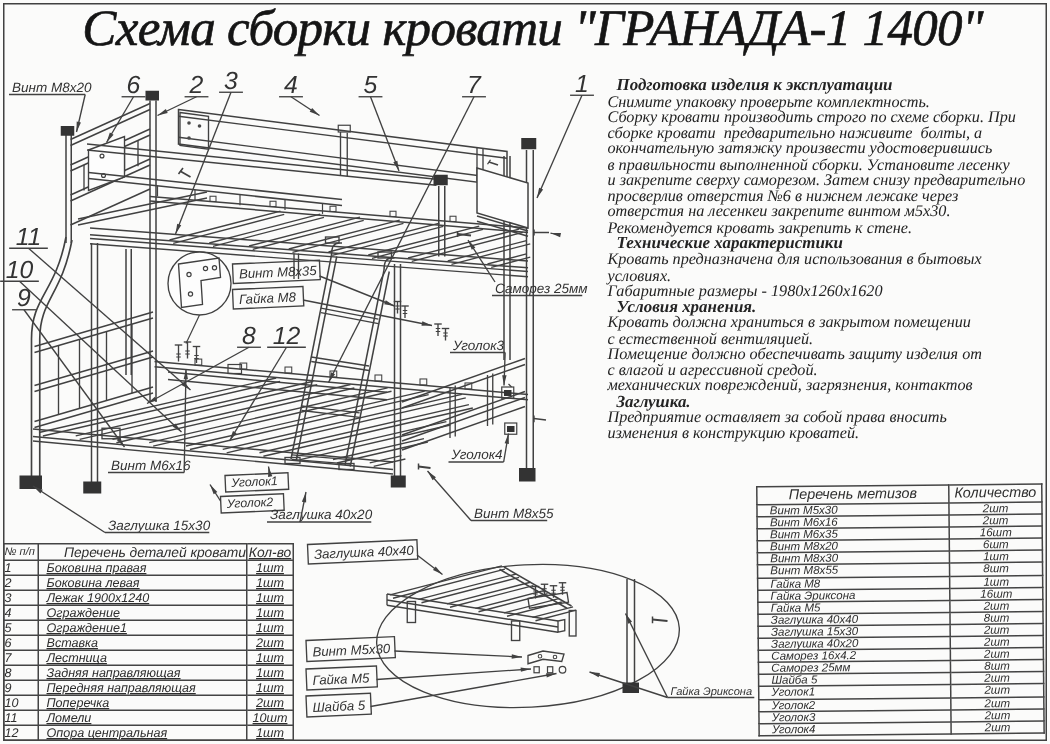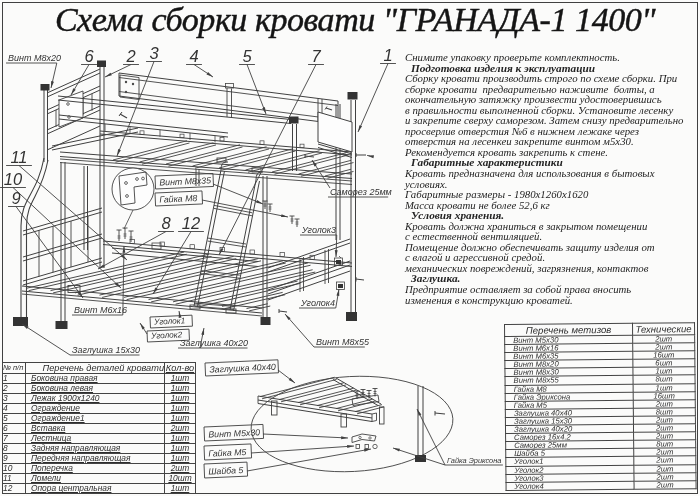--- a/index.html
+++ b/index.html
@@ -529,35 +529,34 @@
 
 <text x="447" y="463" font-family="Liberation Sans, sans-serif" font-size="7.4" font-style="italic" fill="#333" text-anchor="start">Гайка Эриксона</text>
 <line x1="445" y1="465" x2="502.872" y2="465" stroke="#414141" stroke-width="0.9"></line>
 <line x1="445" y1="465" x2="393" y2="448" stroke="#414141" stroke-width="0.9"></line>
 <polygon points="393,448 399.9603167399284,448.7443056360616 399.05582936568123,451.5109728984646" fill="#414141" stroke="none"></polygon>
 <line x1="445" y1="465" x2="417" y2="409" stroke="#414141" stroke-width="0.9"></line>
 <polygon points="417,409 421.363819425336,414.4733061327739 418.76035325101753,415.7750392199331" fill="#414141" stroke="none"></polygon>
 </svg>
 
 <div id="instr">
-<div class="tl" style="padding-left:0px">Снимите упаковку проверьте комплектность.</div>
-      <div class="tl" style="padding-left:6px"><b>Подготовка изделия к эксплуатации</b></div>
+<div class="tl" style="padding-left:6px"><b>Подготовка изделия к эксплуатации</b></div>
+      <div class="tl" style="padding-left:0px">Снимите упаковку проверьте комплектность.</div>
       <div class="tl" style="padding-left:0px">Сборку кровати производить строго по схеме сборки. При</div>
       <div class="tl" style="padding-left:0px">сборке кровати&nbsp; предварительно наживите&nbsp; болты, а</div>
       <div class="tl" style="padding-left:0px">окончательную затяжку произвести удостоверившись</div>
       <div class="tl" style="padding-left:0px">в правильности выполненной сборки. Установите лесенку</div>
       <div class="tl" style="padding-left:0px">и закрепите сверху саморезом. Затем снизу предварительно</div>
       <div class="tl" style="padding-left:0px">просверлив отверстия №6 в нижнем лежаке через</div>
       <div class="tl" style="padding-left:0px">отверстия на лесенкеи закрепите винтом м5х30.</div>
       <div class="tl" style="padding-left:0px">Рекомендуется кровать закрепить к стене.</div>
-      <div class="tl" style="padding-left:6px"><b>Габаритные характеристики</b></div>
+      <div class="tl" style="padding-left:6px"><b>Технические характеристики</b></div>
       <div class="tl" style="padding-left:0px">Кровать предназначена для использования в бытовых</div>
       <div class="tl" style="padding-left:0px">условиях.</div>
       <div class="tl" style="padding-left:0px">Габаритные размеры - 1980х1260х1620</div>
-      <div class="tl" style="padding-left:0px">Масса кровати не более 52,6 кг</div>
       <div class="tl" style="padding-left:6px"><b>Условия хранения.</b></div>
       <div class="tl" style="padding-left:0px">Кровать должна храниться в закрытом помещении</div>
       <div class="tl" style="padding-left:0px">с естественной вентиляцией.</div>
       <div class="tl" style="padding-left:0px">Помещение должно обеспечивать защиту изделия от</div>
       <div class="tl" style="padding-left:0px">с влагой и агрессивной средой.</div>
       <div class="tl" style="padding-left:0px">механических повреждений, загрязнения, контактов</div>
       <div class="tl" style="padding-left:6px"><b>Заглушка.</b></div>
       <div class="tl" style="padding-left:0px">Предприятие оставляет за собой права вносить</div>
       <div class="tl" style="padding-left:0px">изменения в конструкцию кроватей.</div>
 </div>
@@ -629,21 +628,21 @@
           <td class="c2">Опора центральная</td>
           <td class="c3">1шт</td>
         </tr>
       </tbody>
     </table>
 
 <table id="t2">
       <tbody>
         <tr class="h">
           <td class="d1">Перечень метизов</td>
-          <td class="d2">Технические</td>
+          <td class="d2">Количество</td>
         </tr>
         <tr>
           <td class="d1b">Винт М5х30</td>
           <td class="d2b">2шт</td>
         </tr>
         <tr>
           <td class="d1b">Винт М6х16</td>
           <td class="d2b">2шт</td>
         </tr>
         <tr>

